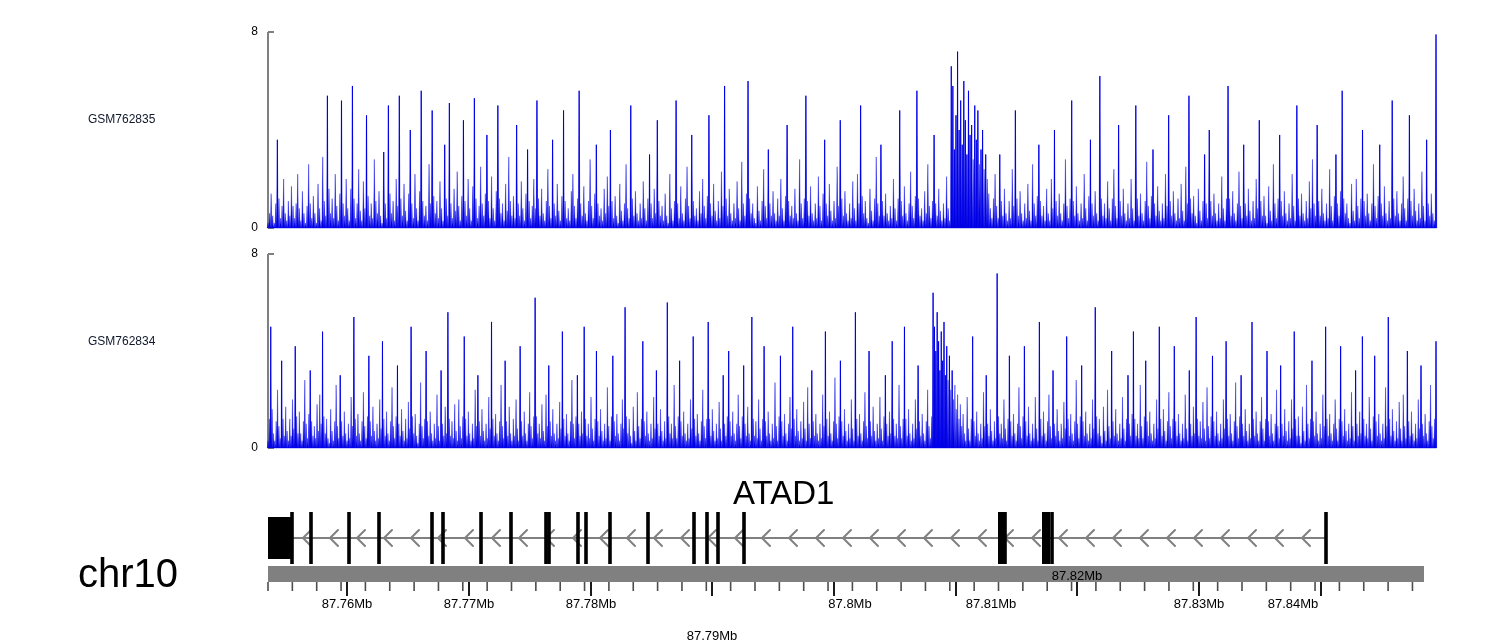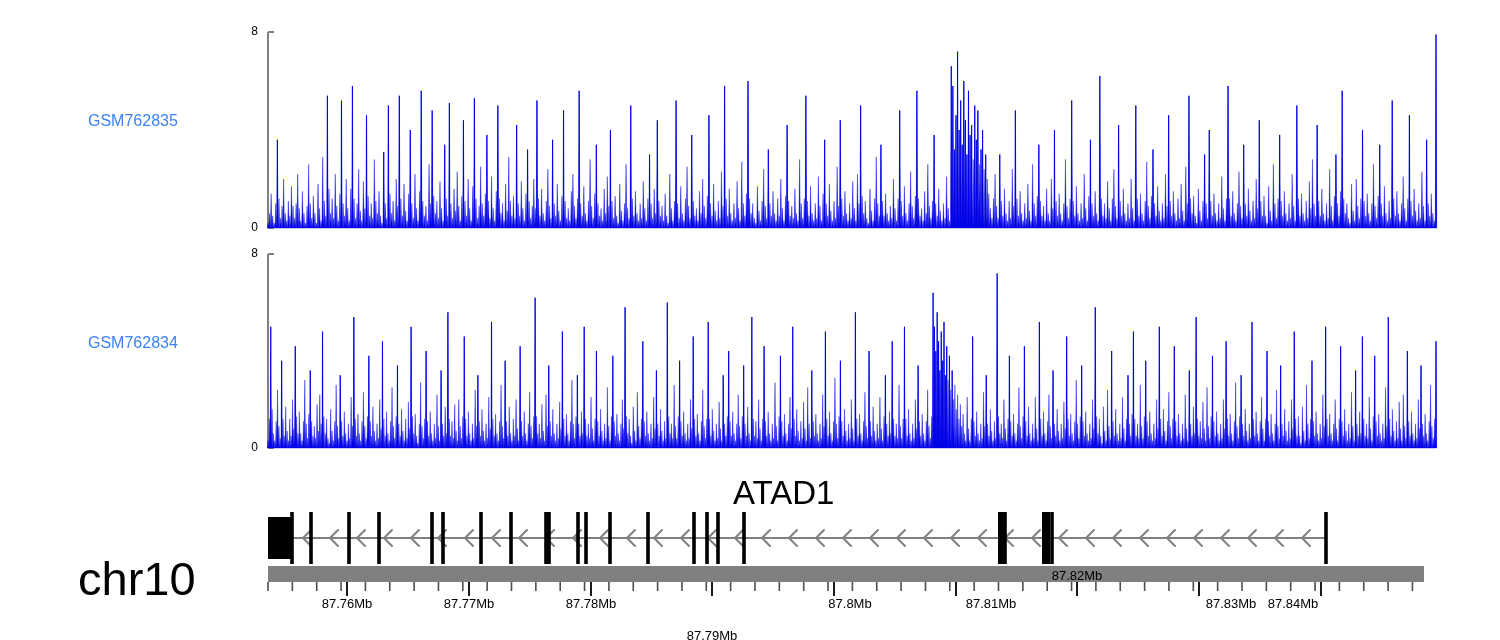--- a/index.html
+++ b/index.html
@@ -4,21 +4,21 @@
 <style>
   html,body{margin:0;padding:0;background:#ffffff;}
   body{
     width:1500px;height:640px;position:relative;overflow:hidden;
     font-family:"Liberation Sans",sans-serif;color:#000;
   }
   .stage{position:absolute;left:0;top:0;width:1500px;height:640px;}
 
   
   .track-label{
-    position:absolute;font-size:16px;color:#3b82f6;
+    position:absolute;font-size:12px;color:#0f172a;
     white-space:nowrap;text-align:left;
   }
   #label-track-0{left:88px;top:112px;}
   #label-track-1{left:88px;top:334px;}
 
   
   .axis-num{
     position:absolute;font-size:12px;color:#000;
     text-align:right;width:26px;white-space:nowrap;
   }
@@ -29,21 +29,21 @@
   .axis-line{stroke:#808080;stroke-width:2;fill:none;}
 
   
   .gene-name{
     position:absolute;font-size:33px;color:#000;white-space:nowrap;
   }
   .gene-svg{position:absolute;left:0;top:0;}
 
   
   .chrom-label{
-    position:absolute;font-size:47px;color:#000;white-space:nowrap;
+    position:absolute;font-size:40px;color:#000;white-space:nowrap;
   }
   .ruler-svg{position:absolute;left:0;top:0;}
   .tick-label{
     position:absolute;font-size:13px;color:#000;white-space:nowrap;
     transform:translateX(-50%);
   }
 </style>
 </head>
 <body>
 
@@ -399,17 +399,17 @@
   </svg>
 
   <div id="tick-labels">
       <div class="tick-label" style="left: 347px; top: 596px;">87.76Mb</div>
       <div class="tick-label" style="left: 469px; top: 596px;">87.77Mb</div>
       <div class="tick-label" style="left: 591px; top: 596px;">87.78Mb</div>
       <div class="tick-label" style="left: 712px; top: 628px;">87.79Mb</div>
       <div class="tick-label" style="left: 834px; top: 596px; margin-left: 16px;">87.8Mb</div>
       <div class="tick-label" style="left: 956px; top: 596px; margin-left: 35px;">87.81Mb</div>
       <div class="tick-label" style="left: 1077px; top: 568px;">87.82Mb</div>
-      <div class="tick-label" style="left: 1199px; top: 596px; margin-left: 32px;">87.83Mb</div>
+      <div class="tick-label" style="left: 1199px; top: 596px;">87.83Mb</div>
       <div class="tick-label" style="left: 1293px; top: 596px;">87.84Mb</div>
     </div>
 
 </div>
 
 </body></html>

